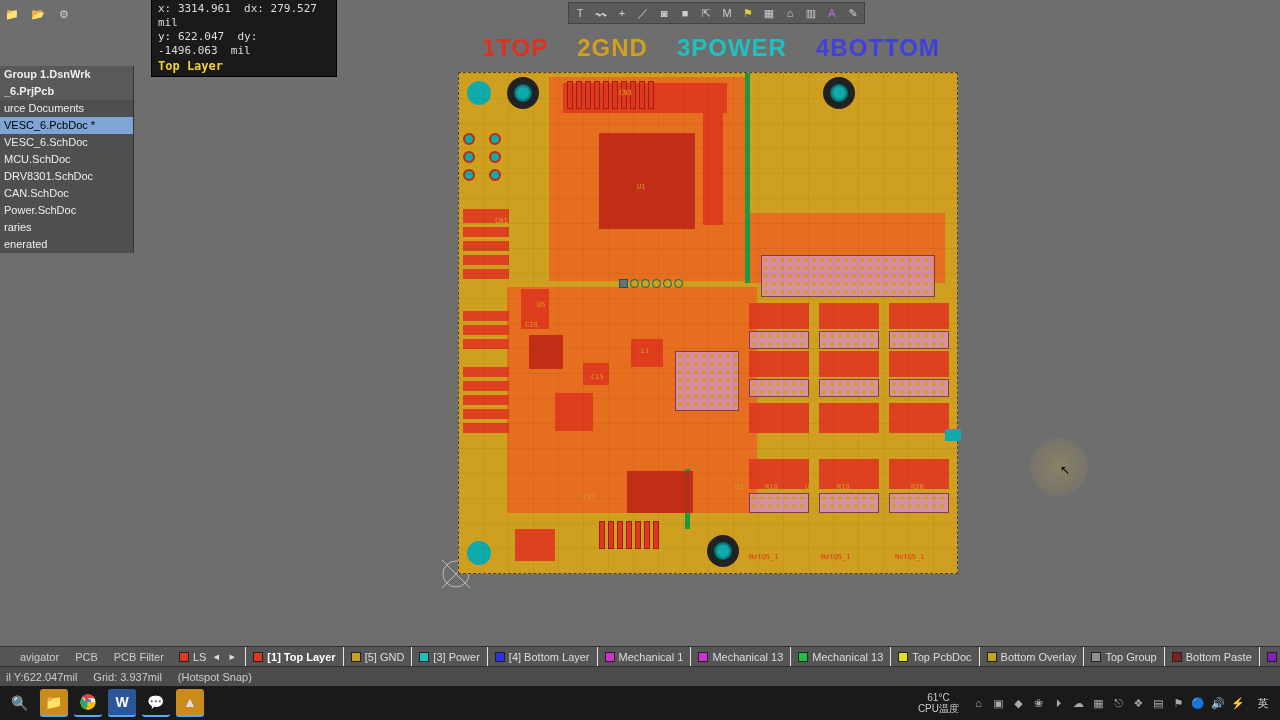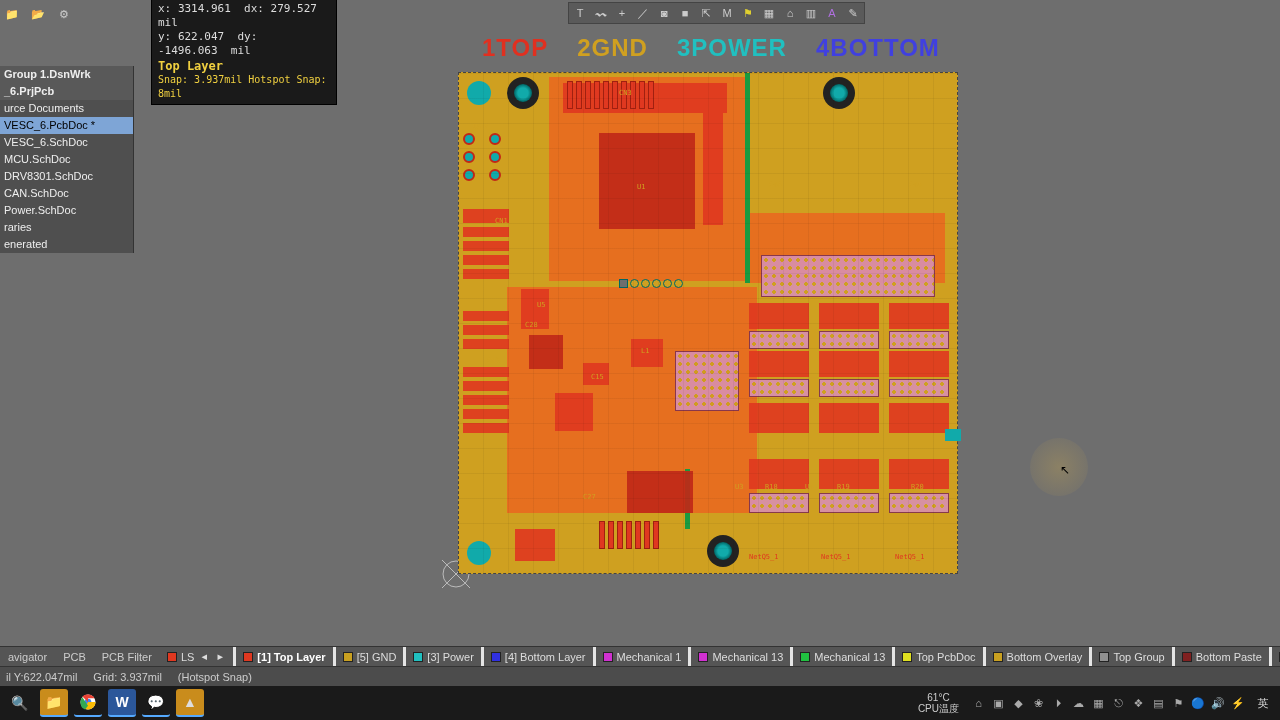--- a/index.html
+++ b/index.html
@@ -139,26 +139,26 @@
   .cursor-arrow {
     position:absolute; top: 463px; left: 1060px;
     color:#000; font-size:12px;
   }
   
   .layer-tabs {
     position: absolute; bottom: 54px; left: 0; right: 0;
     height: 20px; background: #555; border-top:1px solid #333;
     display: flex; align-items: center;
     font-size: 11px; color:#ddd;
-    padding-left: 0;
+    padding-left: 12px;
   }
   .layer-tabs .seg {
     display:flex; align-items:center; gap:4px;
     padding: 0 7px; height:100%; cursor:pointer;
-    border-right:3px solid #e5e5e5;
+    border-right:1px solid #e5e5e5;
     white-space:nowrap;
   }
   .layer-tabs .seg.plain { border:none; color:#ccc; padding:0 8px;}
   .layer-tabs .sw { width:10px; height:10px; border:1px solid #222; }
   .layer-tabs .arrow { width:12px; text-align:center; }
   .layer-tabs .sel { font-weight:bold; color:#fff; }
   
   .status {
     position:absolute; bottom:34px; left:0; right:0;
     height:20px; background:#4c4c4c; border-top:1px solid #333;
@@ -200,21 +200,20 @@
     <span>mil</span>
   </div>
   <div>
     <span>y:</span>
     <span>622.047</span>&nbsp;
     <span>dy:</span>
     <span>-1496.063</span>&nbsp;
     <span>mil</span>
   </div>
   <div class="layer">Top Layer</div>
-  <div class="snap">Snap: 3.937mil Hotspot Snap: 8mil</div>
 </div>
 
 <div class="toolbar">
   <span class="tb">T</span>
   <span class="tb">〰</span>
   <span class="tb">+</span>
   <span class="tb">／</span>
   <span class="tb">◙</span>
   <span class="tb">■</span>
   <span class="tb">⇱</span>

